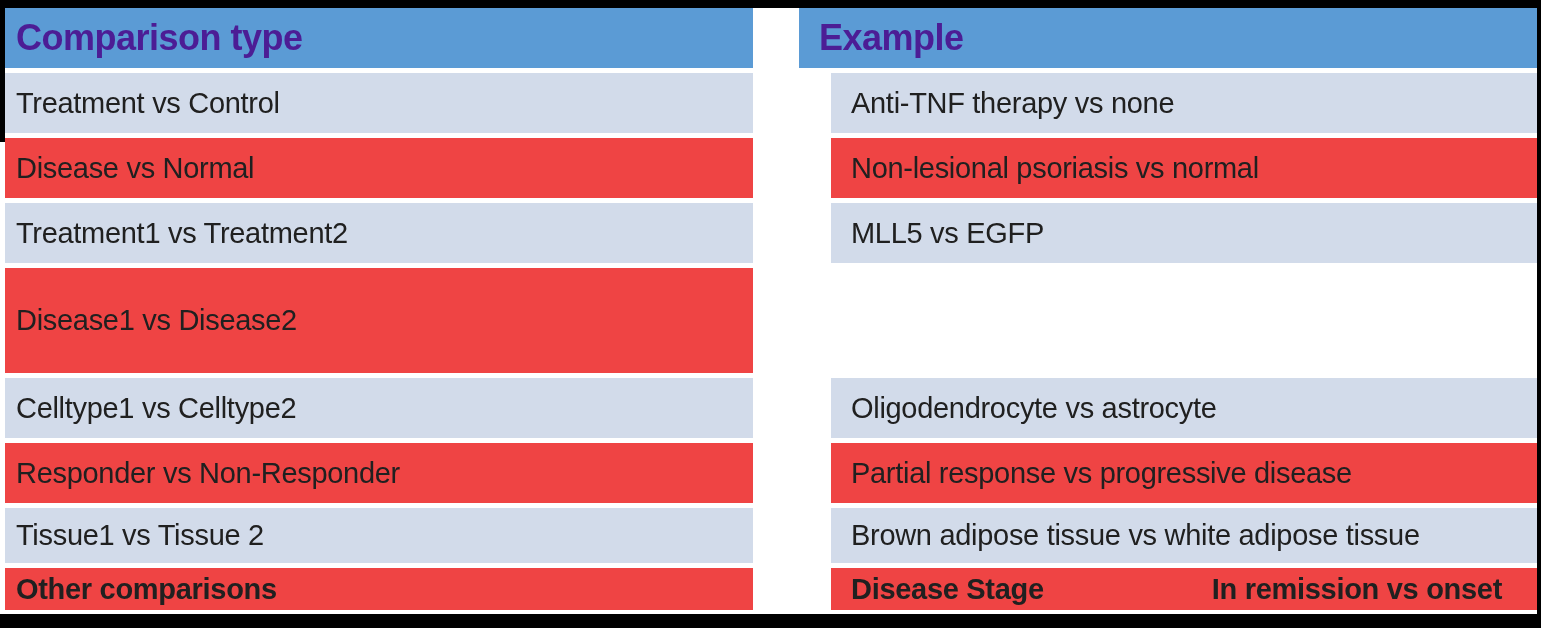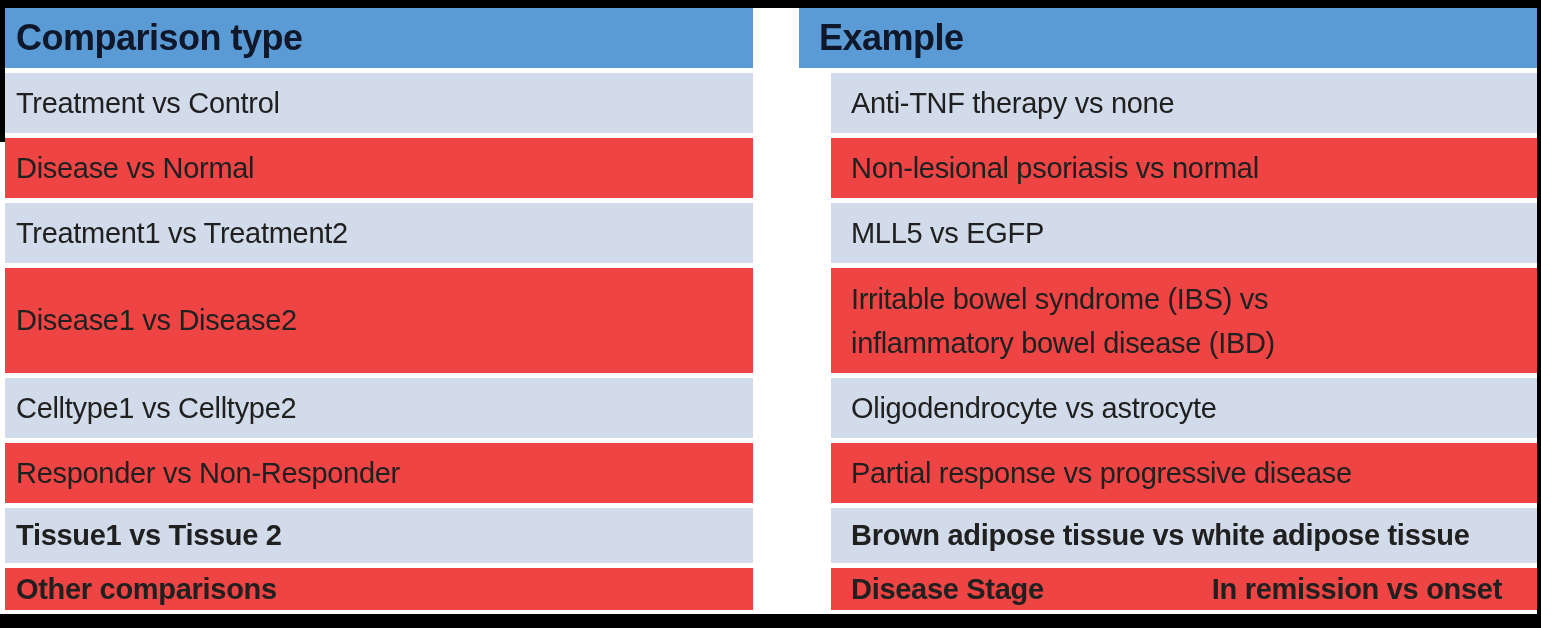--- a/index.html
+++ b/index.html
@@ -59,31 +59,31 @@
     display: flex;
     align-items: center;
     padding-left: 20px;
     padding-right: 8px;
     margin-left: 30px;
   }
   .header-row { height: 60px; }
   .header-row .cell-comparison,
   .header-row .cell-example {
     background: #5B9BD5;
-    color: #0f172a;
+    color: #4c1d95;
     font-weight: bold;
     font-size: 36px;
     letter-spacing: -0.5px;
   }
   .body-row { font-size: 29px; letter-spacing: -0.3px; gap: 48px; }
   .band-dark .cell-comparison, .band-dark .cell-example { background: #D2DBEA; }
   .band-light .cell-comparison, .band-light .cell-example { background: #ef4444; }
   .row-h60 { height: 60px; }
   .row-h105 { height: 105px; text-align: center; }
-  .row-h55 { height: 55px; font-weight: bold; }
+  .row-h55 { height: 55px; }
   .row-h42 { height: 42px; font-weight: bold; }
   .cell-example.multiline {
     flex-direction: column;
     align-items: flex-start;
     justify-content: center;
     line-height: 44px;
   }
   .example-part-2 { margin-left: 168px; }
 </style>
 </head>
@@ -130,24 +130,20 @@
       </div>
       <div class="cell-example">
         <span>MLL5 vs EGFP</span>
       </div>
     </div>
 
     <div class="trow body-row band-light row-h105">
       <div class="cell-comparison">
         <span>Disease1 vs Disease2</span>
       </div>
-      <div class="cell-example multiline">
-        <div>Irritable bowel syndrome (IBS) vs</div>
-        <div>inflammatory bowel disease (IBD)</div>
-      </div>
     </div>
 
     <div class="trow body-row band-dark row-h60">
       <div class="cell-comparison">
         <span>Celltype1 vs Celltype2</span>
       </div>
       <div class="cell-example">
         <span>Oligodendrocyte vs astrocyte</span>
       </div>
     </div>

